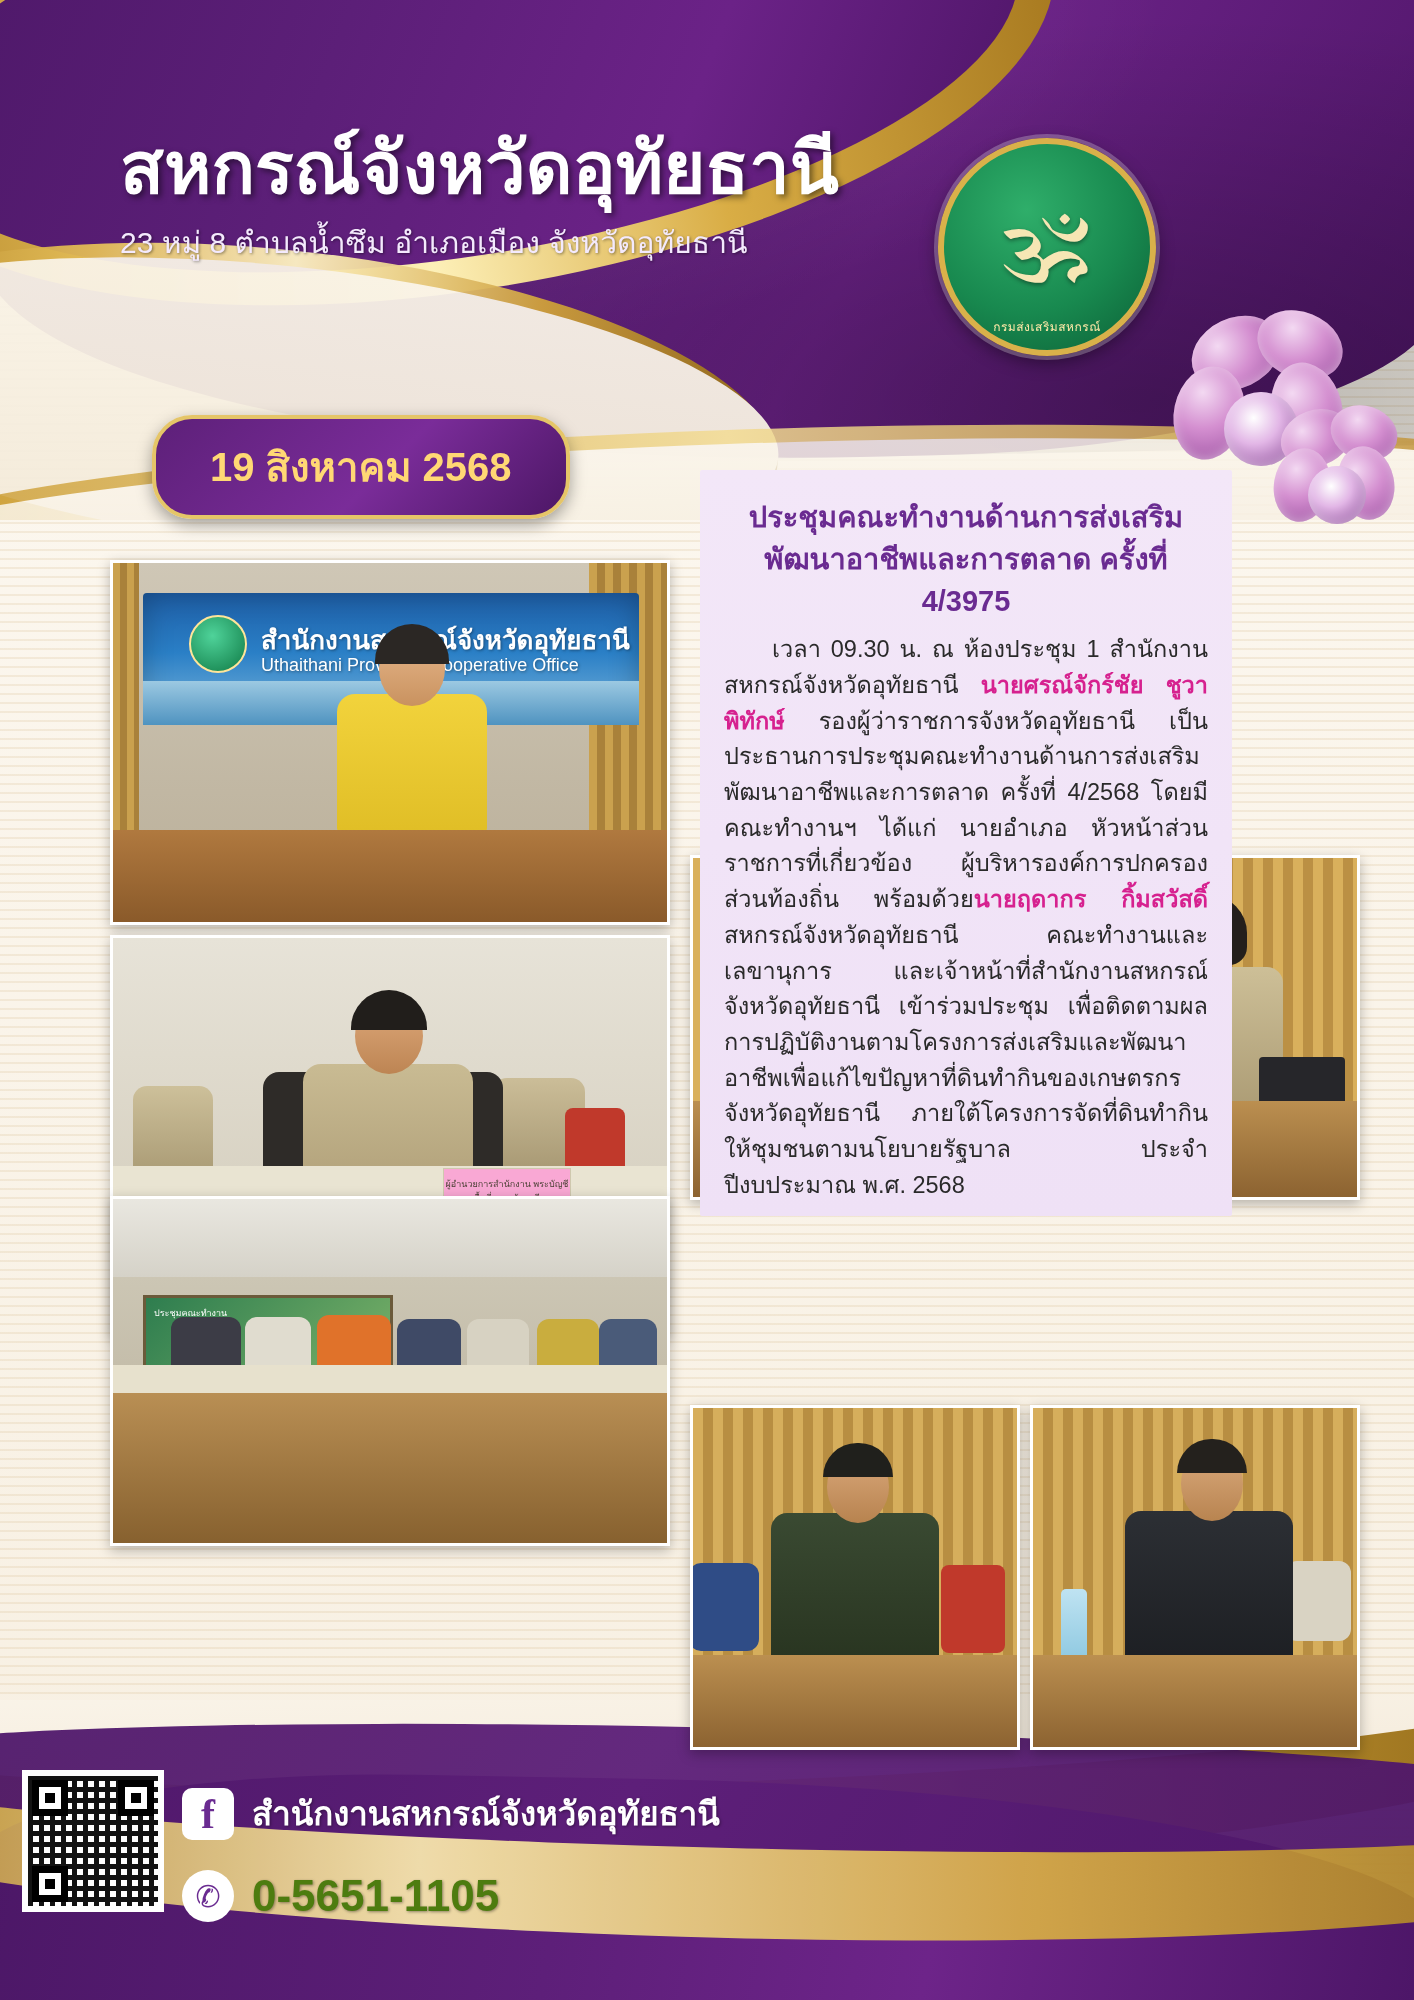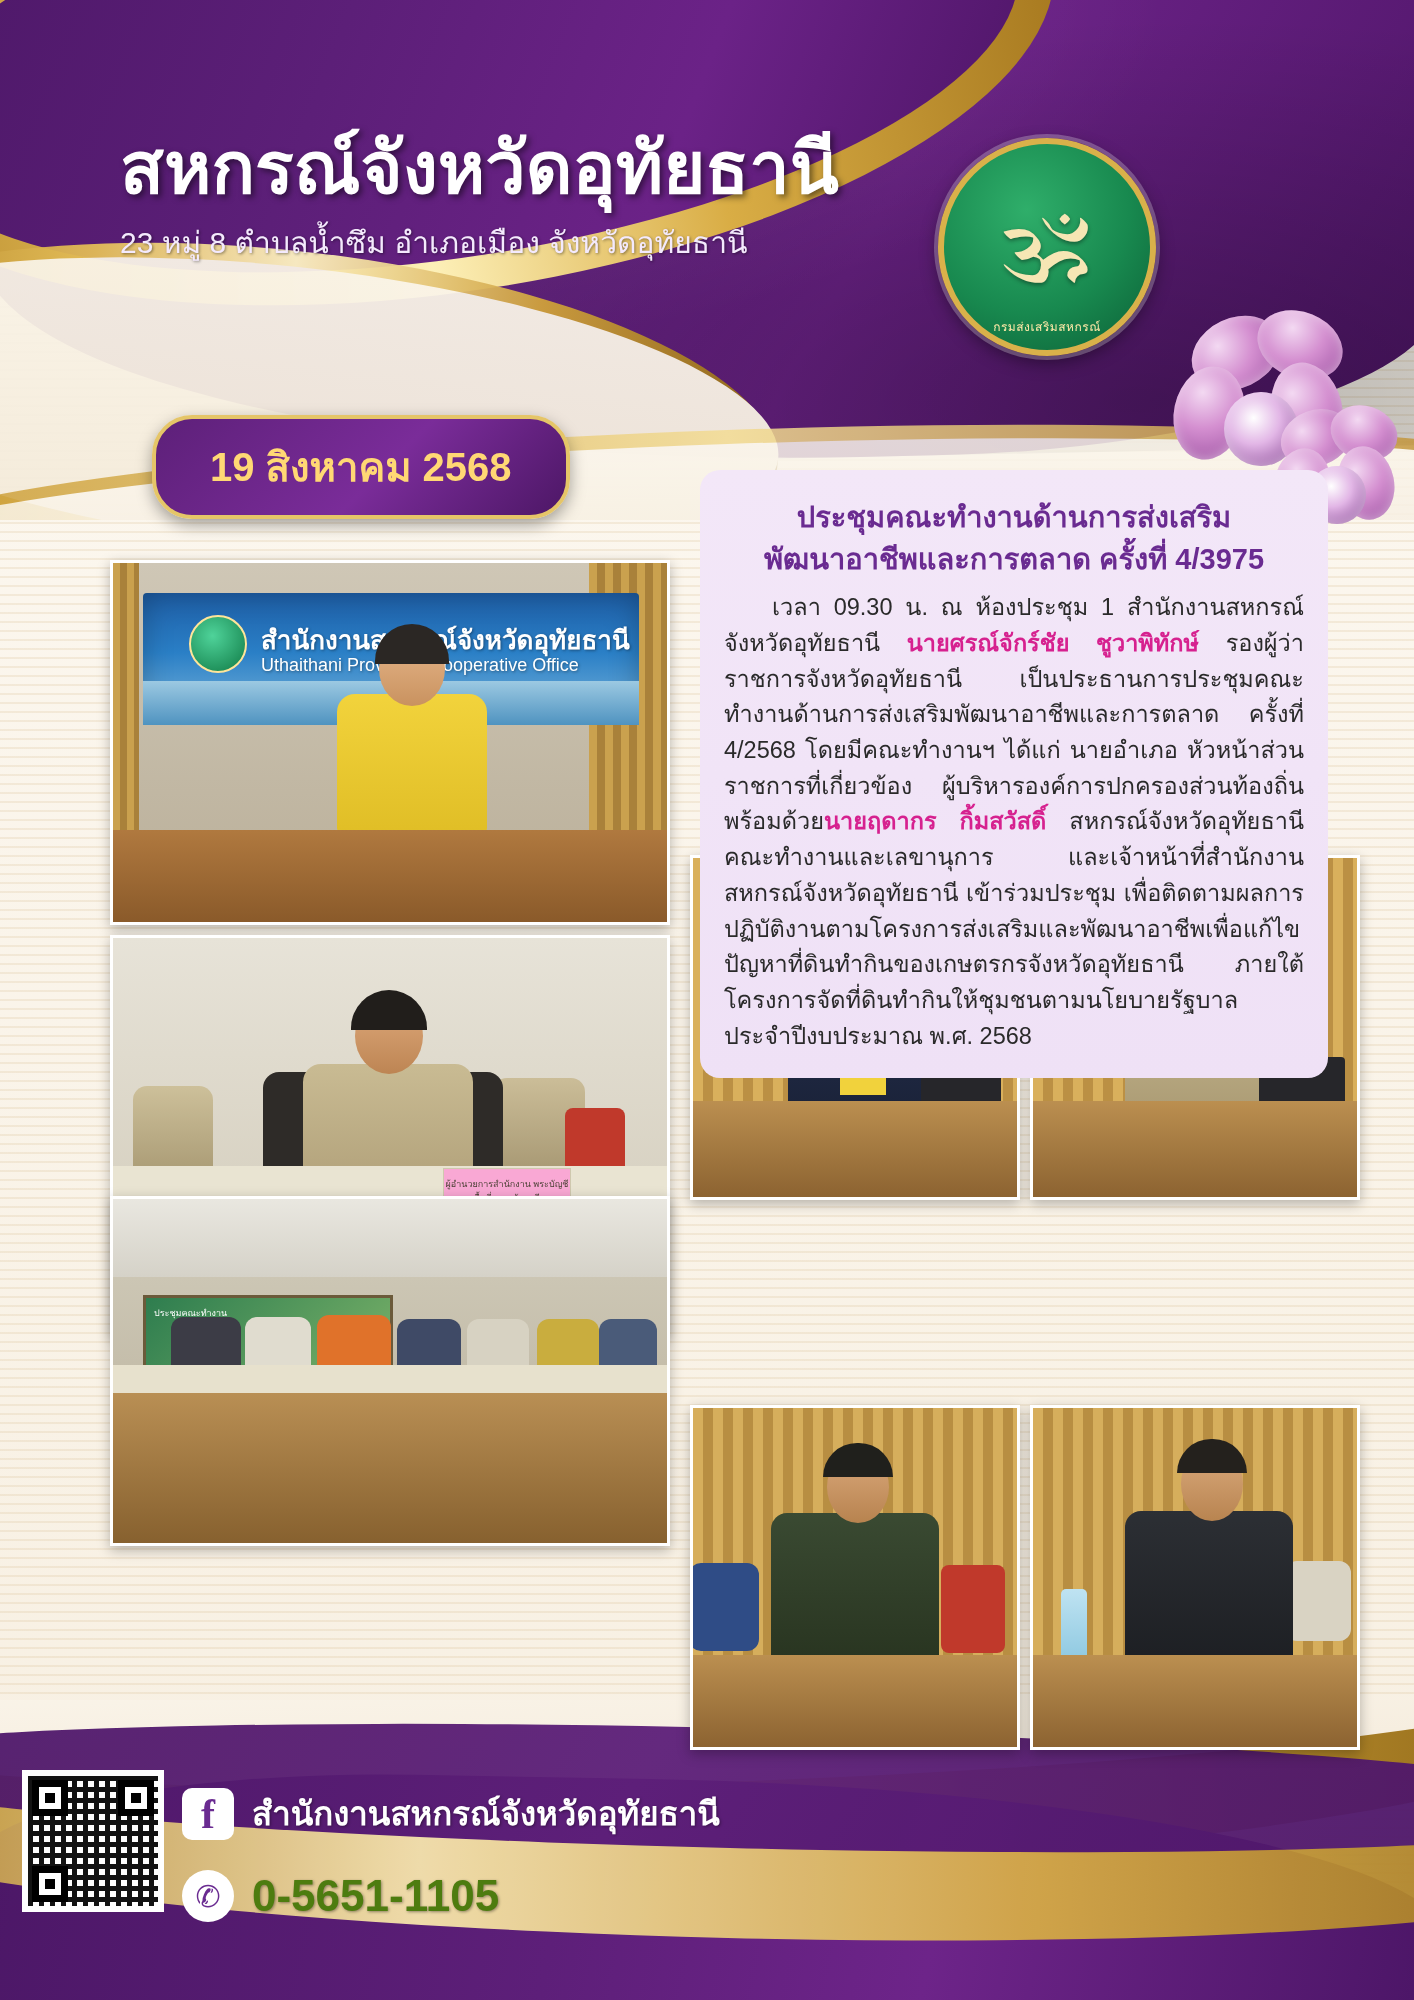--- a/index.html
+++ b/index.html
@@ -204,24 +204,24 @@
     box-shadow: 0 6px 16px rgba(0,0,0,.35);
     color: #ffd874;
     font-size: 40px;
     font-weight: bold;
   }
 
   
   .article {
     position: absolute;
     top: 470px; left: 700px;
-    width: 628px;
-    padding: 26px 24px 24px 24px;
+    width: 532px;
+    padding: 26px 24px 12px 24px;
     background: linear-gradient(180deg,#f3e7f8 0%, #efe1f6 100%);
-    border-radius: 20px;
+    border-radius: 2px;
     z-index: 8;
   }
   .article-title {
     color: #6a2b91;
     font-size: 29px;
     font-weight: bold;
     text-align: center;
     line-height: 1.45;
     margin-bottom: 10px;
   }

